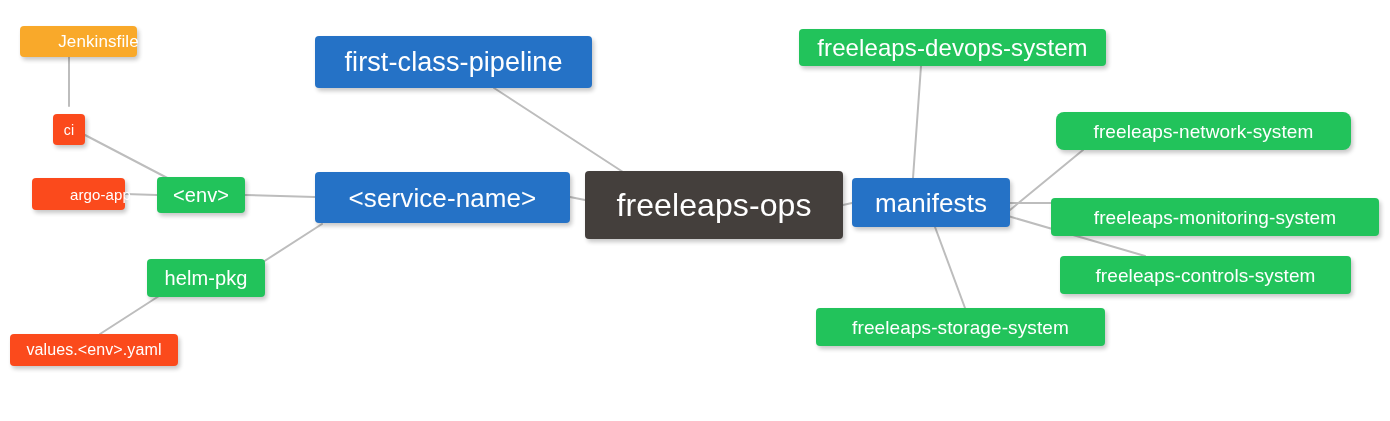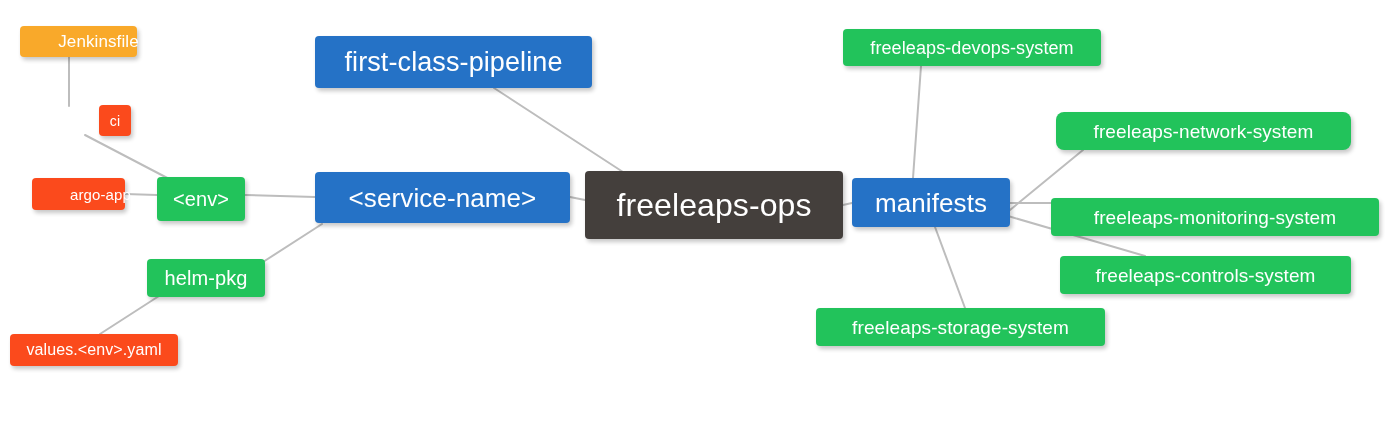--- a/index.html
+++ b/index.html
@@ -70,48 +70,48 @@
       <line x1="913" y1="178" x2="921" y2="66" stroke="#bdbdbd" stroke-width="2" stroke-linecap="round"></line>
       <line x1="1010" y1="210" x2="1083" y2="150" stroke="#bdbdbd" stroke-width="2" stroke-linecap="round"></line>
       <line x1="1010" y1="203" x2="1051" y2="203" stroke="#bdbdbd" stroke-width="2" stroke-linecap="round"></line>
       <line x1="1008" y1="216" x2="1145" y2="256" stroke="#bdbdbd" stroke-width="2" stroke-linecap="round"></line>
       <line x1="935" y1="227" x2="965" y2="308" stroke="#bdbdbd" stroke-width="2" stroke-linecap="round"></line>
     </svg>
   <div id="node-layer">
       <div class="node c-orange" style="left: 20px; top: 26px; width: 117px; height: 31px; font-size: 17px; padding-left: 40px;">
         <span class="node-label">Jenkinsfile</span>
       </div>
-      <div class="node c-red" style="left: 53px; top: 105px; width: 32px; height: 31px; font-size: 14px; margin-left: 46px;">
+      <div class="node c-red" style="left: 53px; top: 114px; width: 32px; height: 31px; font-size: 14px;">
         <span class="node-label">ci</span>
       </div>
       <div class="node c-red" style="left: 32px; top: 178px; width: 93px; height: 32px; font-size: 15px; padding-left: 44px;">
         <span class="node-label">argo-app</span>
       </div>
-      <div class="node c-green" style="left: 157px; top: 177px; width: 88px; height: 44px; font-size: 20px;">
+      <div class="node c-green" style="left: 157px; top: 177px; width: 88px; height: 36px; font-size: 20px;">
         <span class="node-label">&lt;env&gt;</span>
       </div>
       <div class="node c-green" style="left: 147px; top: 259px; width: 118px; height: 38px; font-size: 20px;">
         <span class="node-label">helm-pkg</span>
       </div>
       <div class="node c-red" style="left: 10px; top: 334px; width: 168px; height: 32px; font-size: 16px;">
         <span class="node-label">values.&lt;env&gt;.yaml</span>
       </div>
       <div class="node c-blue" style="left: 315px; top: 36px; width: 277px; height: 52px; font-size: 27px;">
         <span class="node-label">first-class-pipeline</span>
       </div>
       <div class="node c-blue" style="left: 315px; top: 172px; width: 255px; height: 51px; font-size: 26px;">
         <span class="node-label">&lt;service-name&gt;</span>
       </div>
       <div class="node c-dark" style="left: 585px; top: 171px; width: 258px; height: 68px; font-size: 32px;">
         <span class="node-label">freeleaps-ops</span>
       </div>
       <div class="node c-blue" style="left: 852px; top: 178px; width: 158px; height: 49px; font-size: 26px;">
         <span class="node-label">manifests</span>
       </div>
-      <div class="node c-green" style="left: 799px; top: 29px; width: 258px; height: 37px; font-size: 18px; margin-left: 44px;">
+      <div class="node c-green" style="left: 799px; top: 29px; width: 307px; height: 37px; font-size: 24px;">
         <span class="node-label">freeleaps-devops-system</span>
       </div>
       <div class="node c-green" style="left: 1056px; top: 112px; width: 295px; height: 38px; font-size: 19px; border-radius: 8px;">
         <span class="node-label">freeleaps-network-system</span>
       </div>
       <div class="node c-green" style="left: 1051px; top: 198px; width: 328px; height: 38px; font-size: 19px;">
         <span class="node-label">freeleaps-monitoring-system</span>
       </div>
       <div class="node c-green" style="left: 1060px; top: 256px; width: 291px; height: 38px; font-size: 19px;">
         <span class="node-label">freeleaps-controls-system</span>

